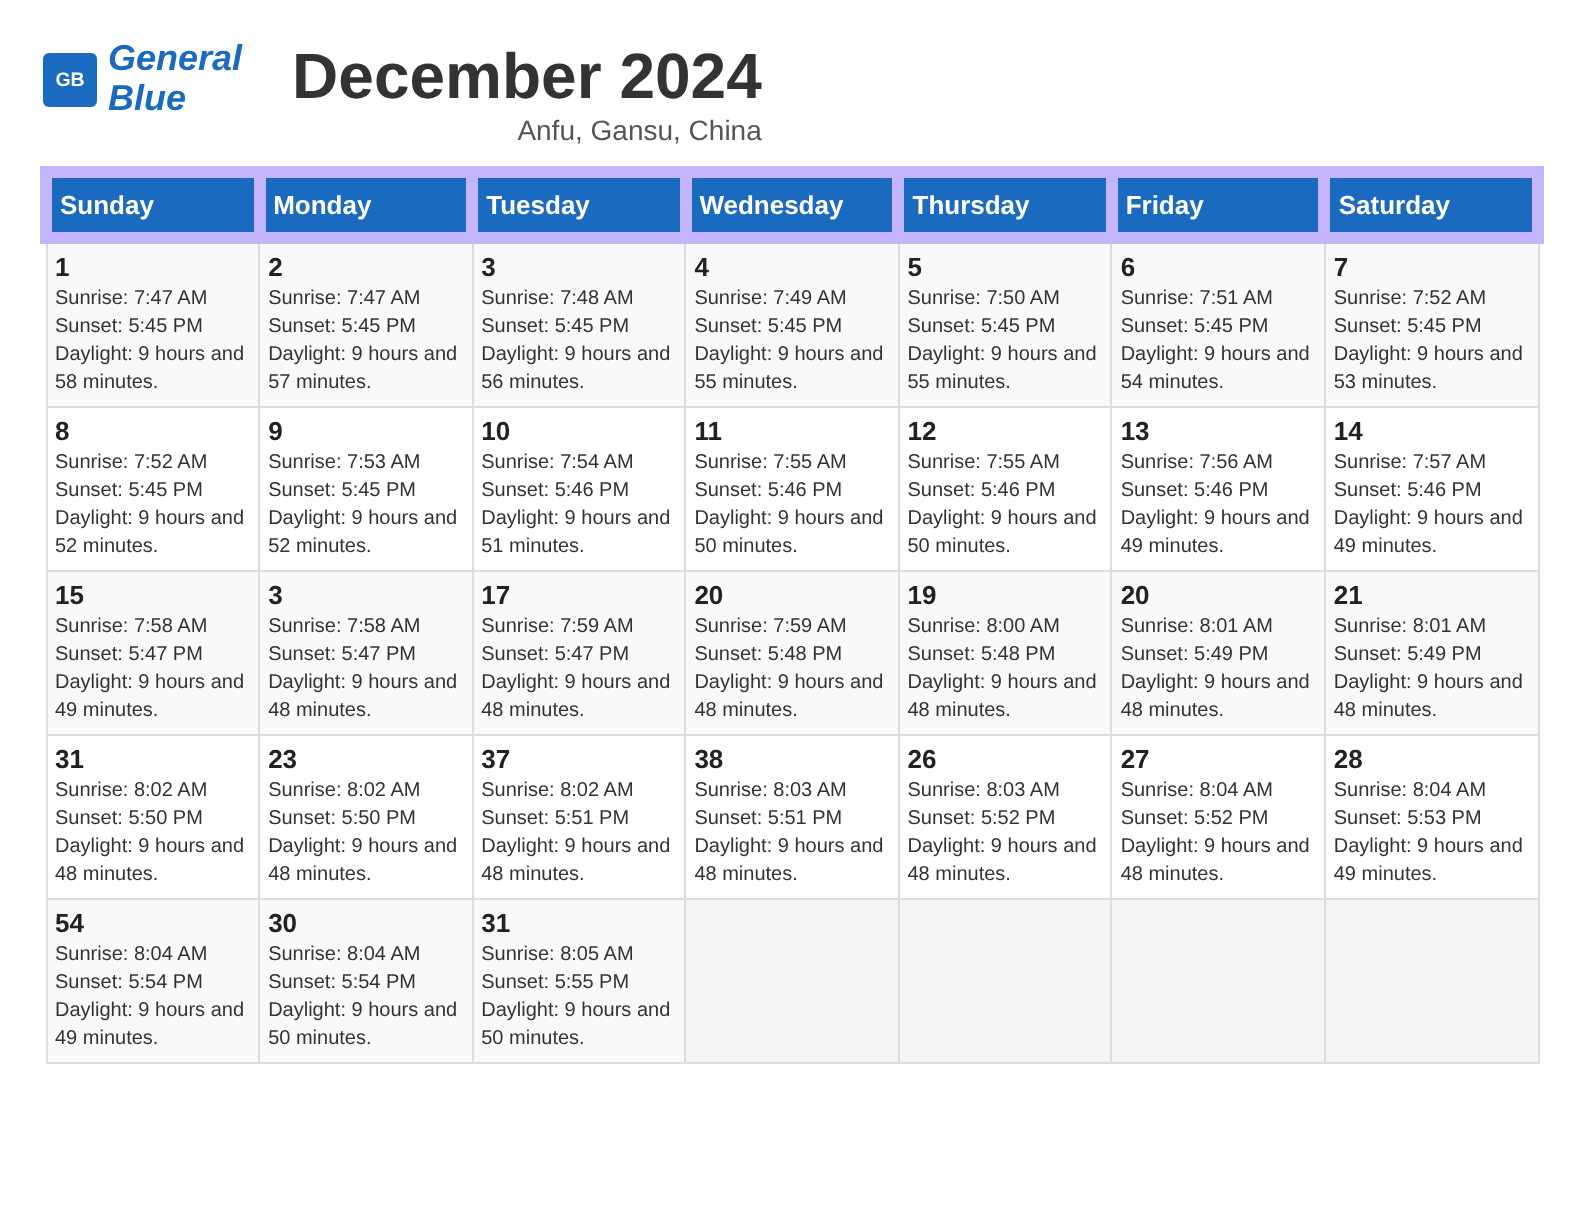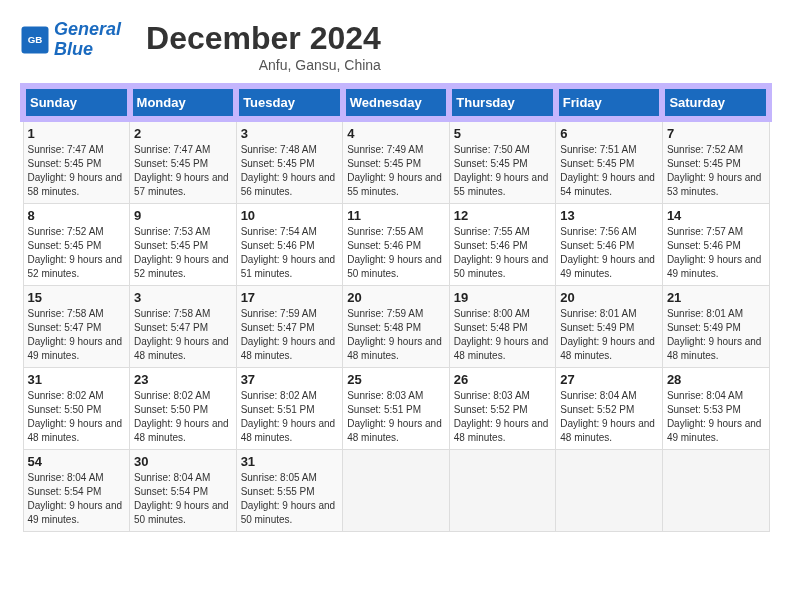--- a/index.html
+++ b/index.html
@@ -225,21 +225,21 @@
       </td>
         <td>
         <span class="day-number">23</span>
         <span class="day-info">Sunrise: 8:02 AM<br>Sunset: 5:50 PM<br>Daylight: 9 hours and 48 minutes.</span>
       </td>
         <td>
         <span class="day-number">37</span>
         <span class="day-info">Sunrise: 8:02 AM<br>Sunset: 5:51 PM<br>Daylight: 9 hours and 48 minutes.</span>
       </td>
         <td>
-        <span class="day-number">25</span>
+        <span class="day-number">38</span>
         <span class="day-info">Sunrise: 8:03 AM<br>Sunset: 5:51 PM<br>Daylight: 9 hours and 48 minutes.</span>
       </td>
         <td>
         <span class="day-number">26</span>
         <span class="day-info">Sunrise: 8:03 AM<br>Sunset: 5:52 PM<br>Daylight: 9 hours and 48 minutes.</span>
       </td>
         <td>
         <span class="day-number">27</span>
         <span class="day-info">Sunrise: 8:04 AM<br>Sunset: 5:52 PM<br>Daylight: 9 hours and 48 minutes.</span>
       </td>

